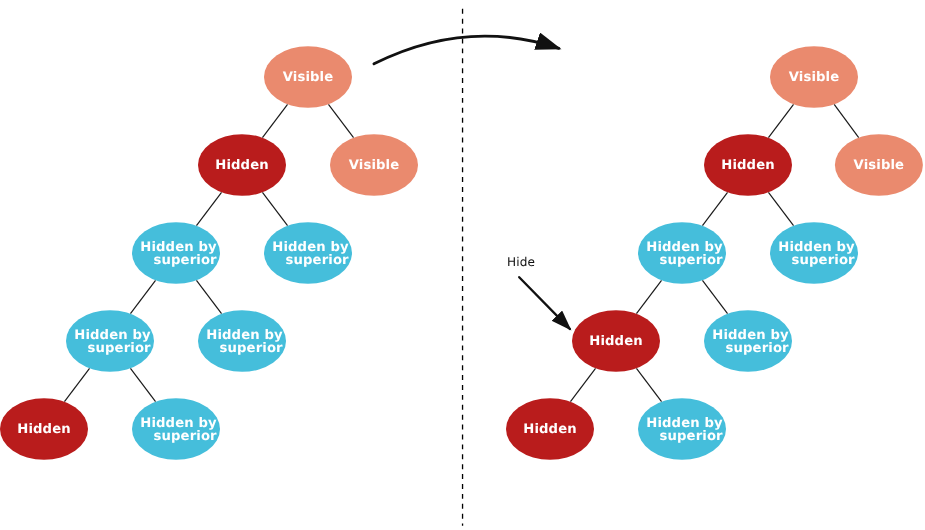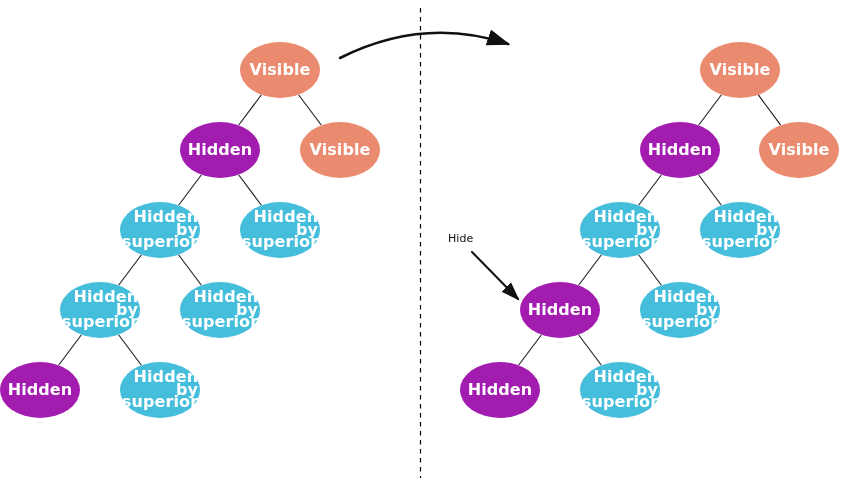--- a/index.html
+++ b/index.html
@@ -29,30 +29,30 @@
     position: absolute;
     width: 80px;
     height: 56px;
     border-radius: 50%;
     display: flex;
     align-items: center;
     justify-content: center;
     text-align: center;
     color: #ffffff;
     font-weight: bold;
-    font-size: 16px;
+    font-size: 12px;
     line-height: 12.5px;
     letter-spacing: 0.1px;
     box-sizing: border-box;
     padding: 0 3px;
     z-index: 3;
     user-select: none;
   }
   .node.visible   { background: #ea8a6e; }
-  .node.hidden    { background: #a21caf; }
+  .node.hidden    { background: #b91c1c; }
   .node.inherited { background: #45bedb; text-align: right; }
   .node .label { display: block; }
   .hide-label {
     position: absolute;
     font-size: 11px;
     font-weight: normal;
     color: #111111;
     letter-spacing: 0.1px;
     z-index: 4;
     user-select: none;
@@ -91,21 +91,21 @@
         <line x1="578.59" y1="334.79" x2="601.41" y2="365.21" stroke="#1a1a1a" stroke-width="1.1"></line>
       </g>
 
     <line x1="420.5" y1="8" x2="420.5" y2="478" stroke="#000000" stroke-width="1.2" stroke-dasharray="4.5 4.5"></line>
 
     <path d="M 340 58 Q 424 16 508 44" fill="none" stroke="#111111" stroke-width="2.6" stroke-linecap="round" marker-end="url(#arrowhead)"></path>
 
     <path d="M 472 252 L 518 299" fill="none" stroke="#111111" stroke-width="2.1" stroke-linecap="round" marker-end="url(#arrowhead)"></path>
   </svg>
 
-  <div class="hide-label" style="left:448px; top:232px;">Hide</div>
+  <div class="hide-label" style="left:461px; top:232px;">Hide</div>
 
   <div id="nodes-left">
       <div class="node visible" style="left: 240px; top: 42px;">
         <span class="label">Visible</span>
       </div>
       <div class="node hidden" style="left: 180px; top: 122px;">
         <span class="label">Hidden</span>
       </div>
       <div class="node visible" style="left: 300px; top: 122px;">
         <span class="label">Visible</span>

